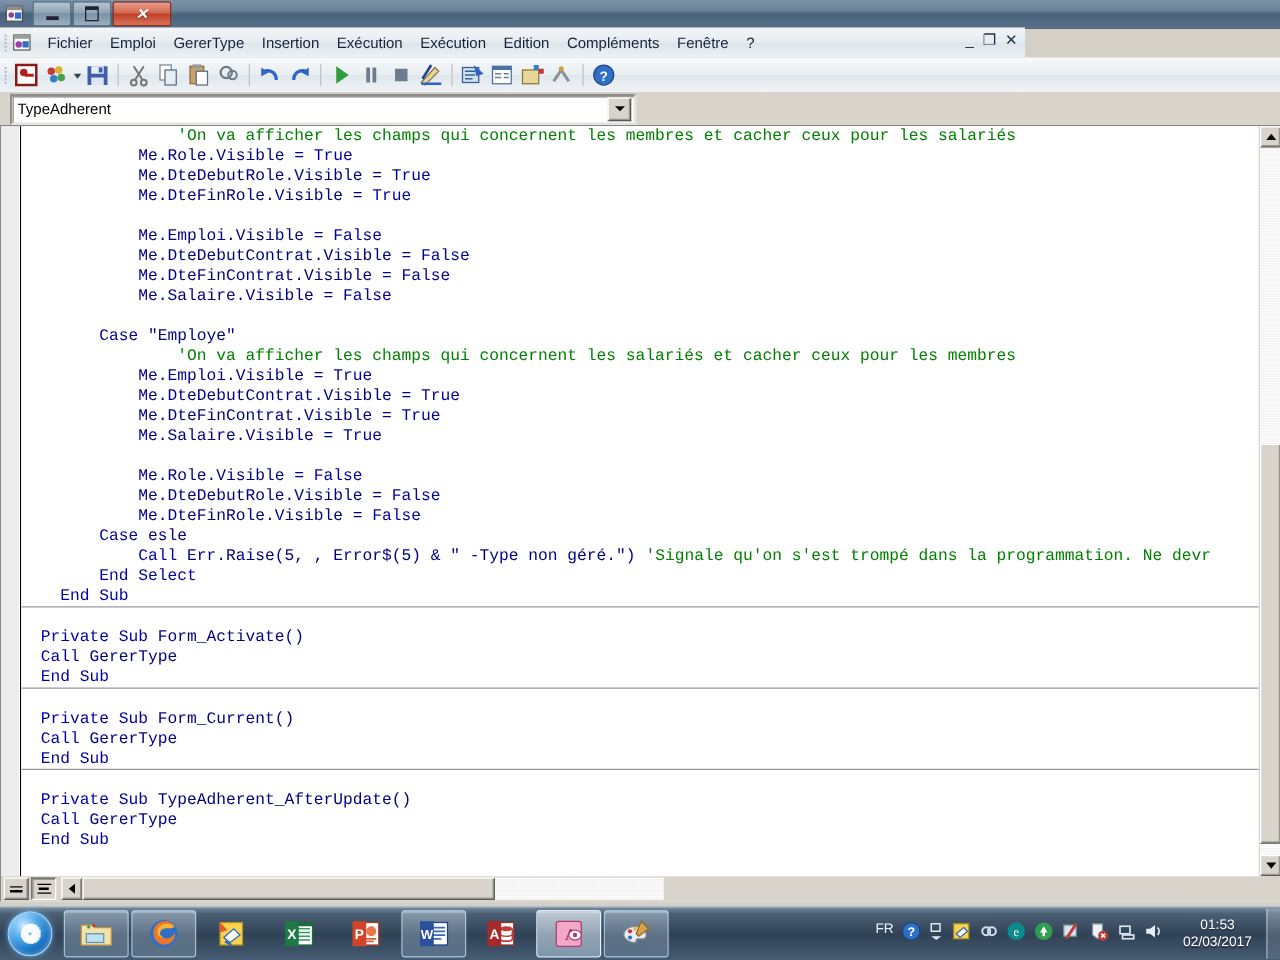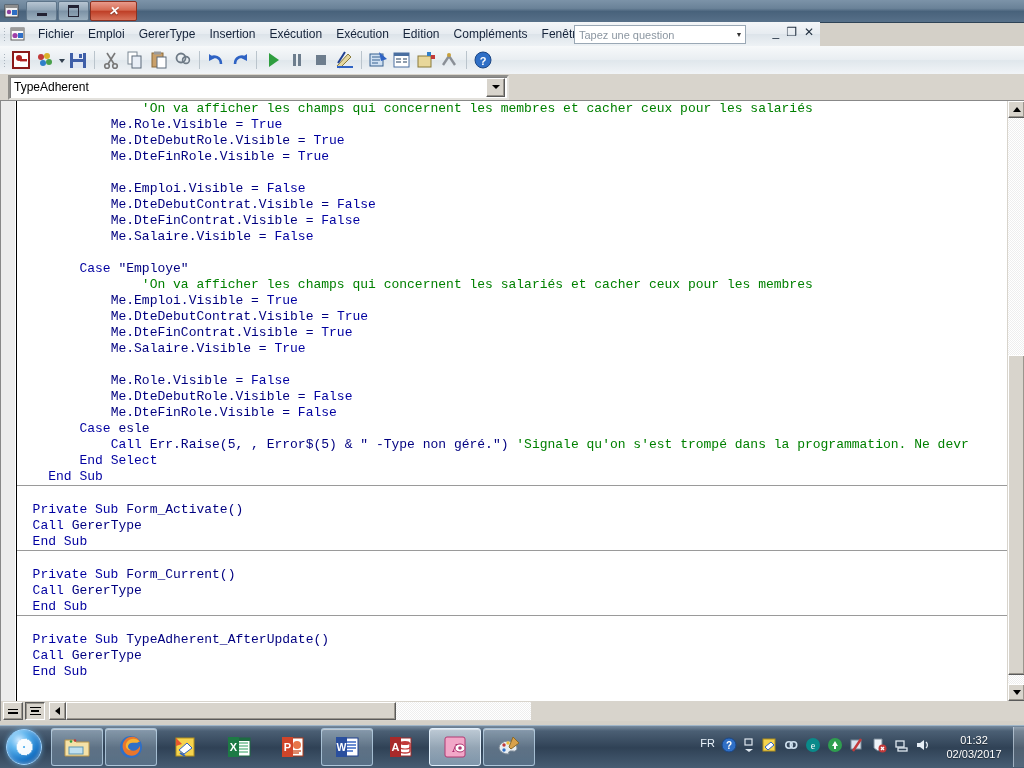--- a/index.html
+++ b/index.html
@@ -281,24 +281,20 @@
     <span class="menu-item"><span>Emploi</span></span>
     <span class="menu-item"><span>GererType</span></span>
     <span class="menu-item"><span>Insertion</span></span>
     <span class="menu-item"><span>Exécution</span></span>
     <span class="menu-item"><span>Exécution</span></span>
     <span class="menu-item"><span>Edition</span></span>
     <span class="menu-item"><span>Compléments</span></span>
     <span class="menu-item"><span>Fenêtre</span></span>
     <span class="menu-item"><span>?</span></span>
 
-    <span class="ask-box">
-      <span class="ask-text">Tapez une question</span>
-      <span class="ask-arrow">▼</span>
-    </span>
     <span class="mdi-btns">
       <span>_</span>
       <span>❐</span>
       <span>✕</span>
     </span>
   </div>
 
   <div class="toolbar">
     <span class="grip"></span>
 
@@ -628,18 +624,18 @@
       </span>
       <span>
         <svg width="16" height="16" viewBox="0 0 16 16">
             <path d="M2 6 h3 l4 -3 v10 l-4 -3 H2 Z" fill="#e6eef6"></path>
             <path d="M11 5 a4 4 0 0 1 0 6" fill="none" stroke="#e6eef6" stroke-width="1.3"></path>
           </svg>
       </span>
     </span>
 
     <span class="clock">
-      <span>01:32</span><br>
+      <span>01:53</span><br>
       <span>02/03/2017</span>
     </span>
     <span class="showdesk"></span>
   </div>
 </div>
 
 </body></html>

